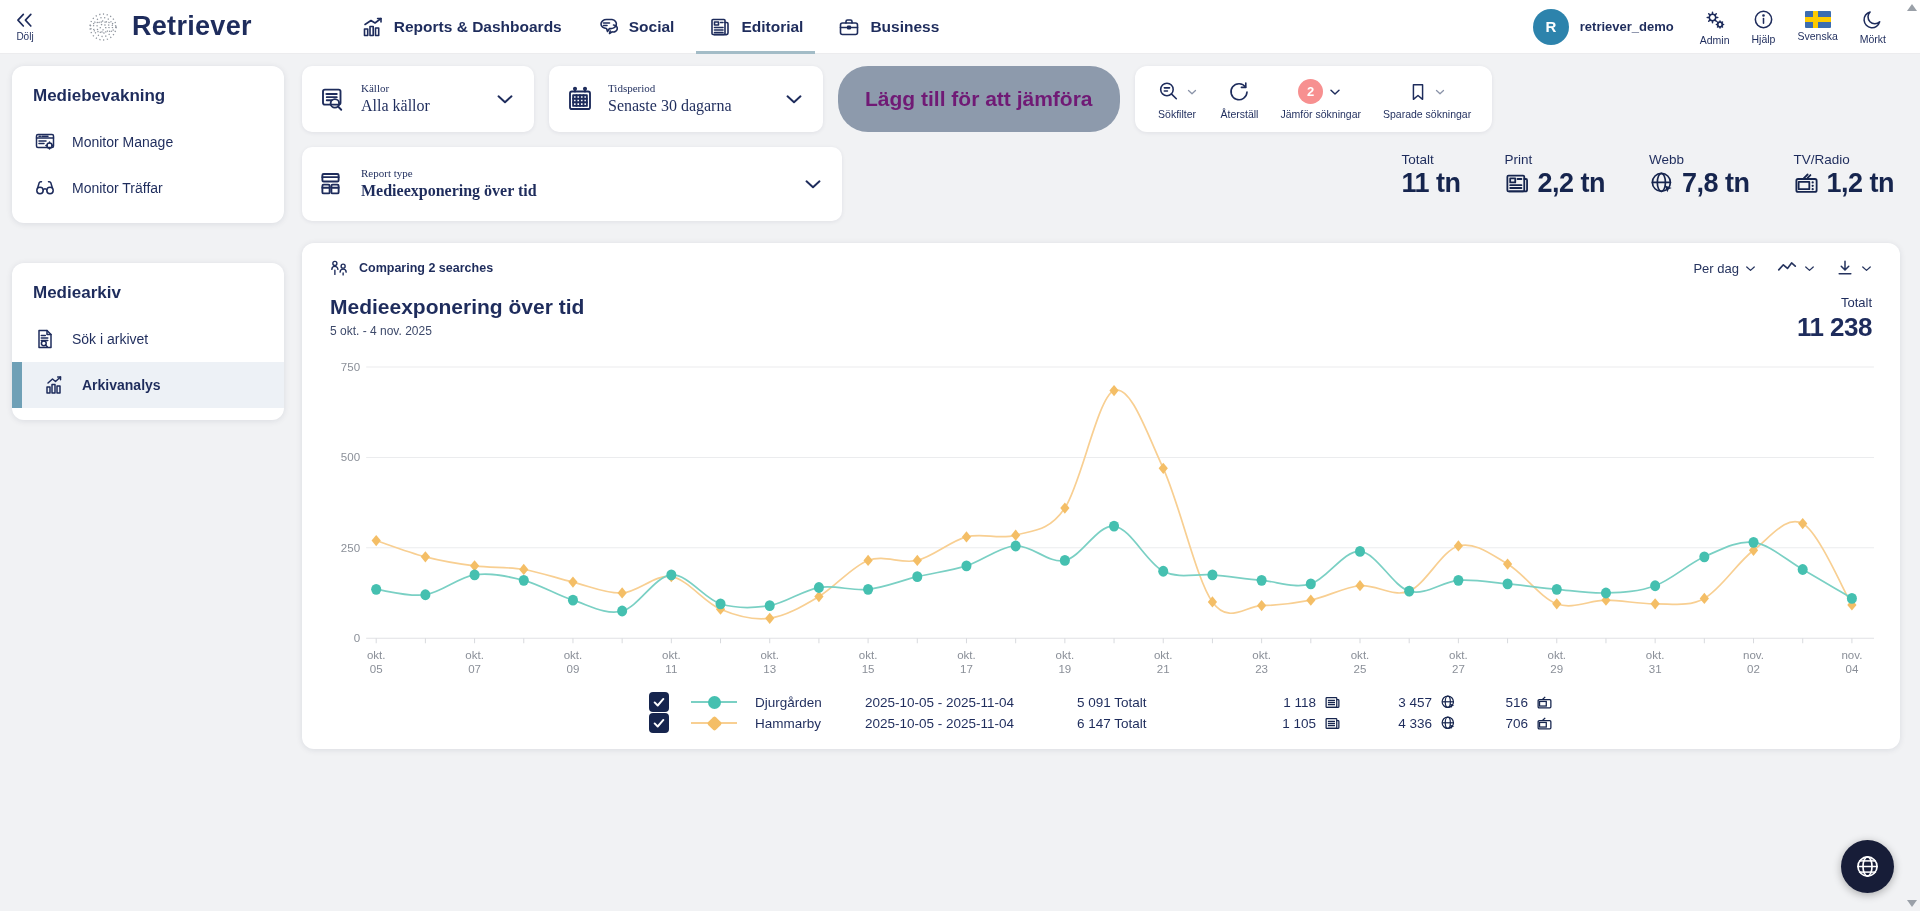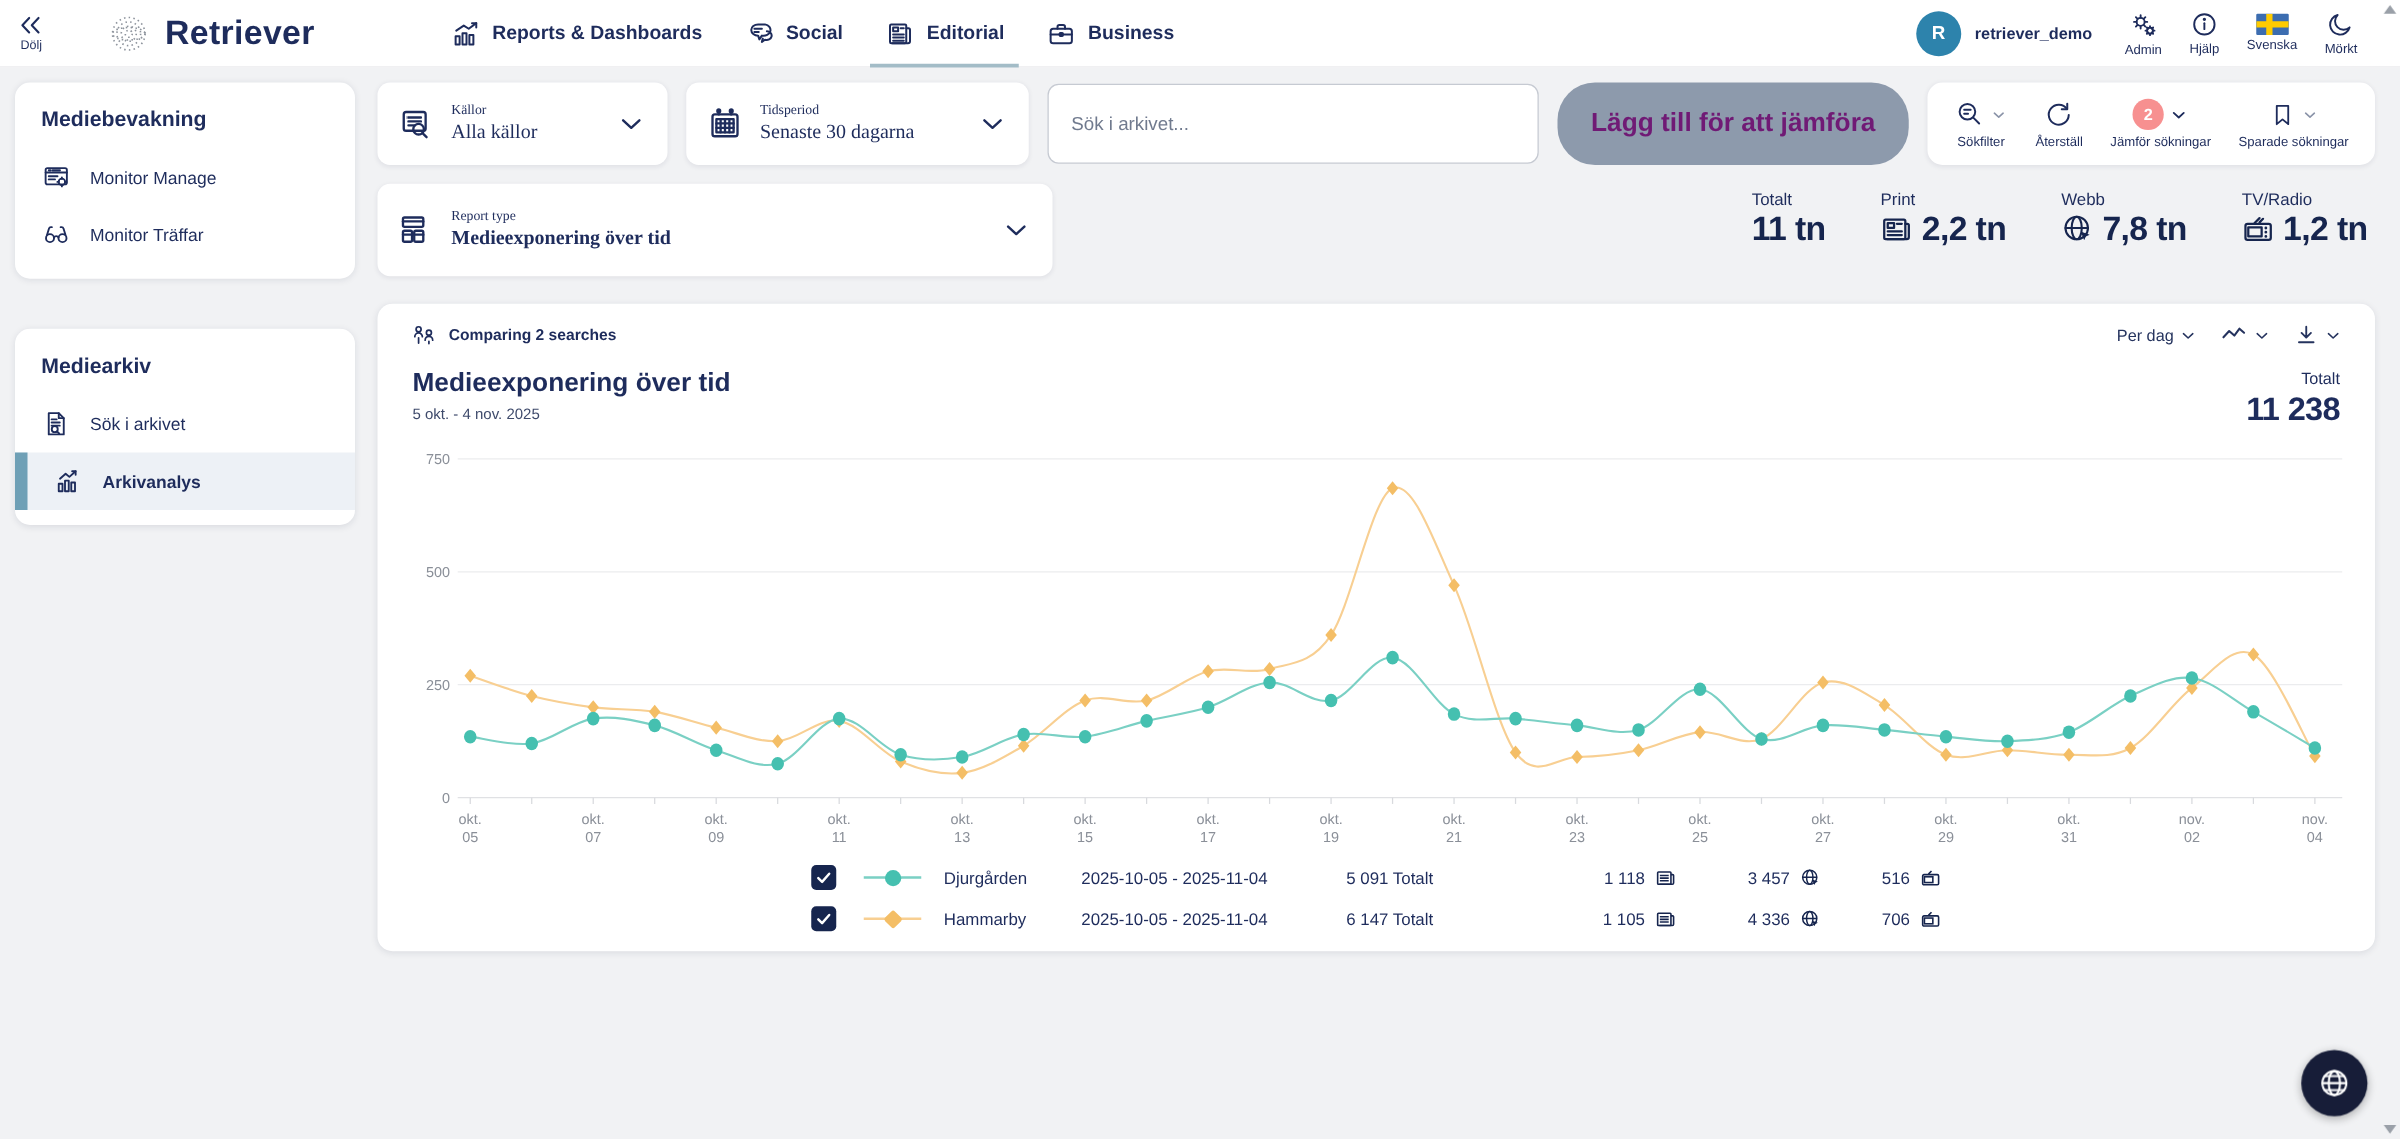--- a/index.html
+++ b/index.html
@@ -81,21 +81,21 @@
   .cc-ctrl { display:flex; align-items:center; gap:4px; background:none; border:none;
     color:#25335e; font-size:13px; font-family:inherit; cursor:pointer; }
   .cc-title-row { display:flex; justify-content:space-between; margin-top:16px; padding:0 2px; }
   .chart-title { font-size:21px; font-weight:700; }
   .chart-sub { font-size:12px; color:#3e4a6b; margin-top:5px; }
   .total-box { text-align:right; }
   .total-lbl { font-size:13px; }
   .total-val { font-size:26px; font-weight:800; letter-spacing:-.5px; margin-top:2px; }
   #chart-svg { width:100%; height:auto; margin-top:2px; }
 
-  .legend { display:flex; flex-direction:column; align-items:center; gap:13px; margin-top:4px; padding-bottom:2px; }
+  .legend { display:flex; flex-direction:column; align-items:center; gap:1px; margin-top:4px; padding-bottom:2px; }
   .lrow { display:flex; align-items:center; font-size:13.5px; }
   .lcheck { width:20px; height:20px; border-radius:4px; background:#16254e; display:flex;
     align-items:center; justify-content:center; cursor:pointer; flex-shrink:0; }
   .lsw { width:66px; display:flex; align-items:center; justify-content:center; position:relative;
     margin-left:12px; }
   .sw-line { width:46px; height:2px; }
   .sw-marker { position:absolute; width:13px; height:13px; border-radius:50%; }
   .sw-marker.diamond { border-radius:2px; transform:rotate(45deg); width:11px; height:11px; }
   .lname { width:118px; padding-left:8px; }
   .lperiod { width:212px; }
@@ -326,21 +326,20 @@
           <span class="pill-lbl">Tidsperiod</span>
           <span class="pill-val">Senaste 30 dagarna</span>
         </span>
         <span class="pill-chevron">
           <svg width="26" height="26" viewBox="0 0 24 24" fill="none" stroke="#1e2c5c" stroke-width="1.8" stroke-linecap="round" stroke-linejoin="round">
               <path d="M6 9.5 L12 15 L18 9.5"></path>
             </svg>
         </span>
       </div>
 
-      <input class="search-input" type="text" placeholder="Sök i arkivet..." style="">
 
       <button class="compare-btn">Lägg till för att jämföra</button>
 
       <div class="tools">
         <button class="tool">
           <span class="tool-top">
             <span>
               <svg width="25" height="25" viewBox="0 0 24 24" fill="none" stroke="#1e2c5c" stroke-width="1.5" stroke-linecap="round">
                 <circle cx="10.5" cy="10" r="6"></circle>
                   <path d="M15 14.5 L19.5 19"></path>

